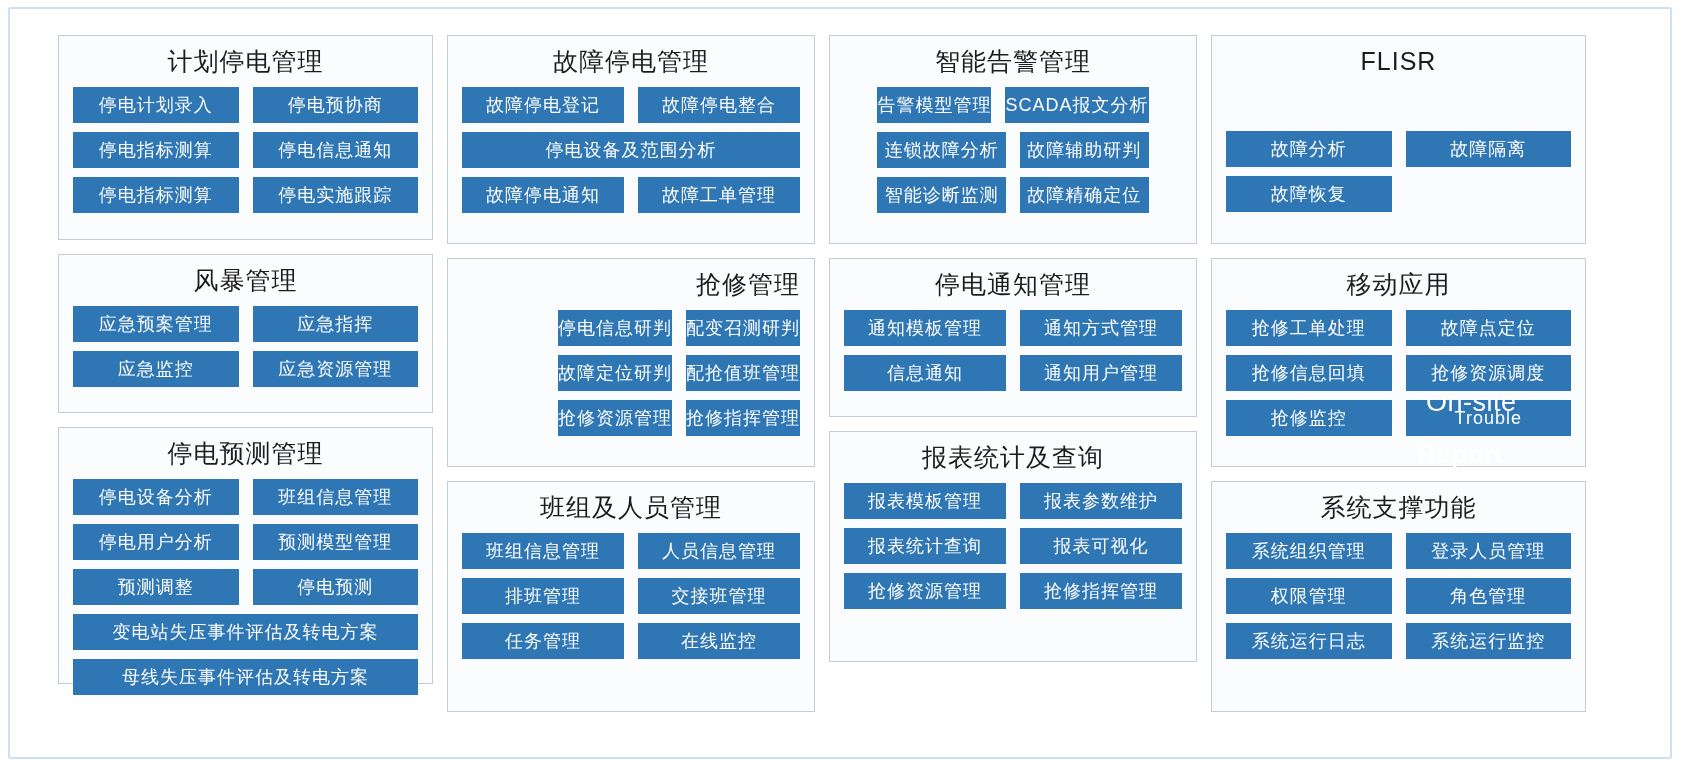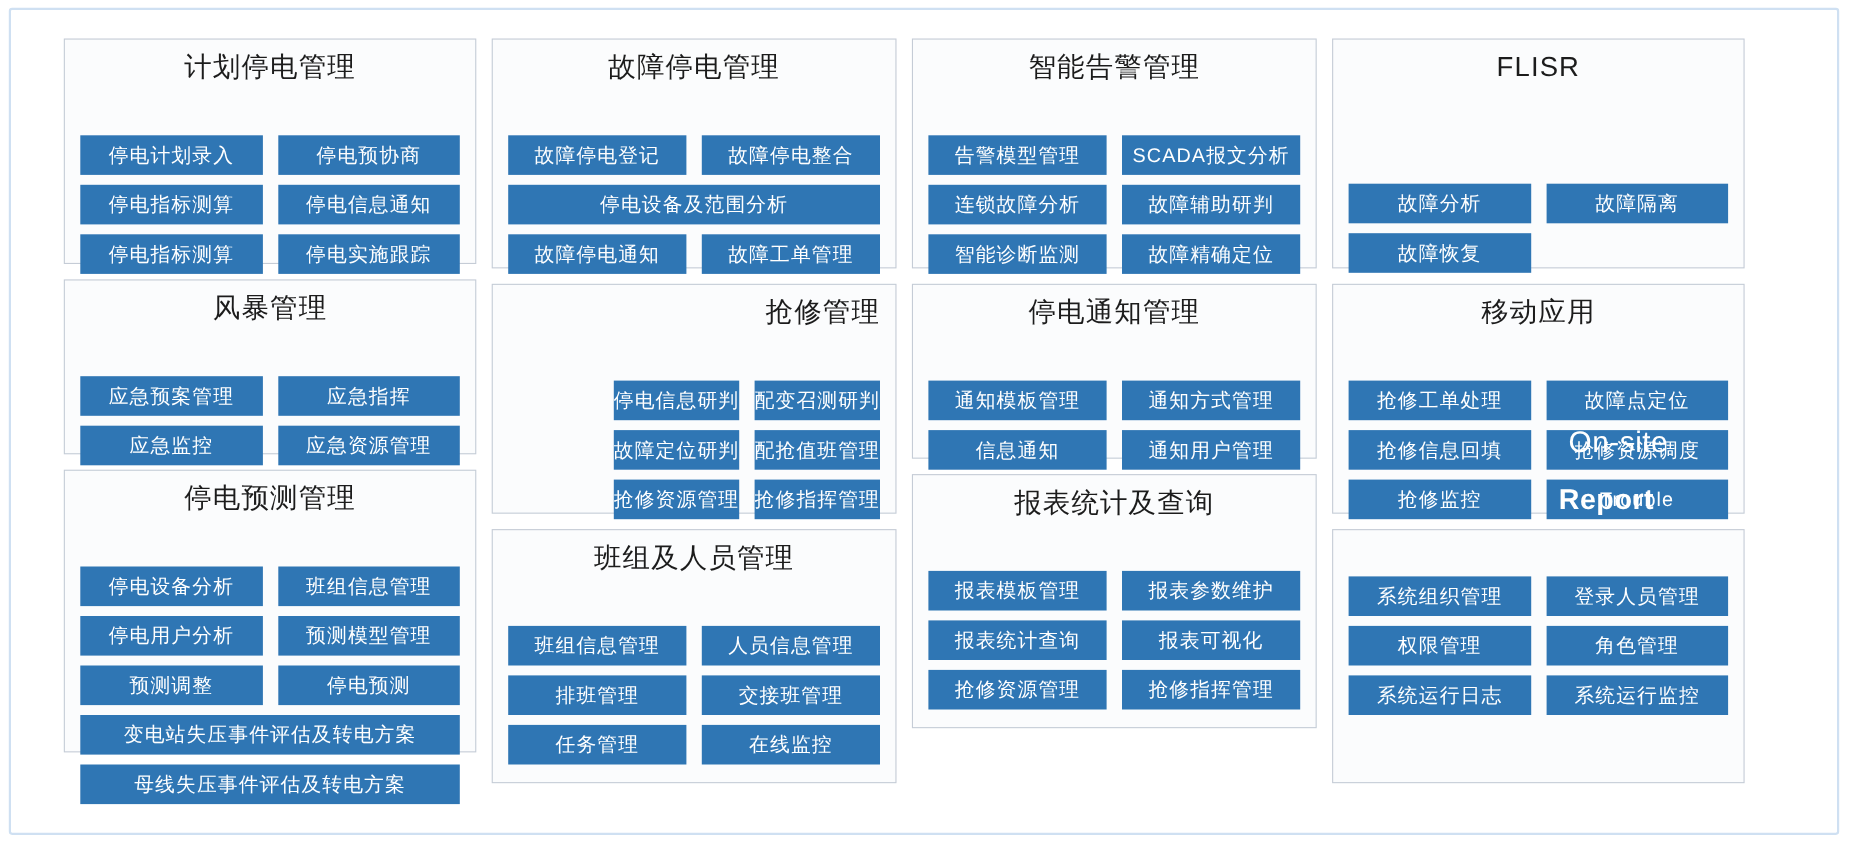--- a/index.html
+++ b/index.html
@@ -41,21 +41,21 @@
   .panel-title{
     text-align:center;
     font-size:25px;
     color:#1c1c1c;
     letter-spacing:1px;
     line-height:1.25;
     margin:4px 0 10px 0;
     font-weight:400;
     white-space:nowrap;
   }
-  .rows{display:flex;flex-direction:column;row-gap:9px;margin-top:36px;}
+  .rows{display:flex;flex-direction:column;row-gap:9px;}
   .row{display:flex;column-gap:14px;}
   .btn{
     background:#2f76b4;
     color:#ffffff;
     font-size:18px;
     line-height:1;
     height:36px;
     display:flex;
     align-items:center;
     justify-content:center;
@@ -64,21 +64,21 @@
     letter-spacing:1px;
     user-select:none;
   }
   .btn.wide{flex:1 1 100%;}
   .btn.half{flex:0 0 calc(50% - 7px);}
   .row.single .btn{flex:1 1 100%;}
 
   
   .p-plan   {height:205px;}
   .p-fault  {height:209px;}
-  .p-alarm  {height:209px;}
+  .p-alarm  {height:209px;align-items:center;}
   .p-flisr  {height:209px;gap:44px;}
 
   .p-storm  {height:159px;}
   .p-repair {height:209px;align-items:flex-end;}
   .p-notify {height:159px;}
   .p-mobile {height:209px;}
 
   .p-forecast{height:257px;}
   .p-team    {height:231px;}
   .p-report  {height:231px;}
@@ -311,20 +311,21 @@
           </div>
           <div class="row">
             <div class="btn">抢修监控</div>
             <div class="btn">Trouble</div>
           </div>
         </div>
         <div class="overlay ov-onsite">On-site</div>
       </div>
 
       <div class="panel p-system">
+        <div class="panel-title">系统支撑功能</div>
         <div class="rows">
           <div class="row">
             <div class="btn">系统组织管理</div>
             <div class="btn">登录人员管理</div>
           </div>
           <div class="row">
             <div class="btn">权限管理</div>
             <div class="btn">角色管理</div>
           </div>
           <div class="row">

